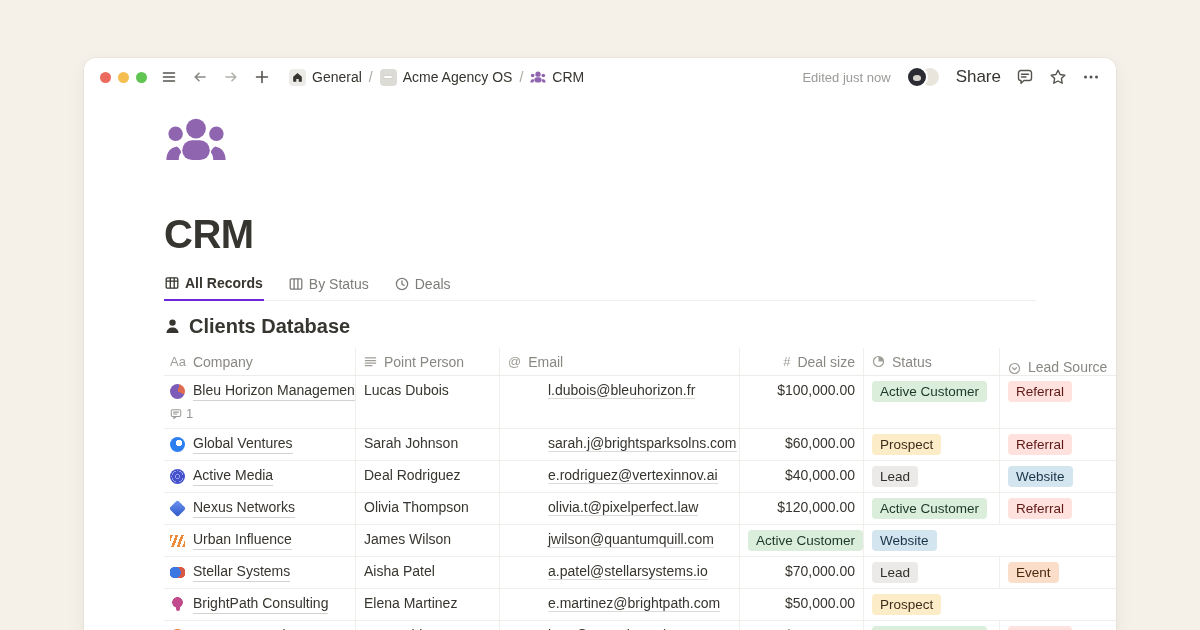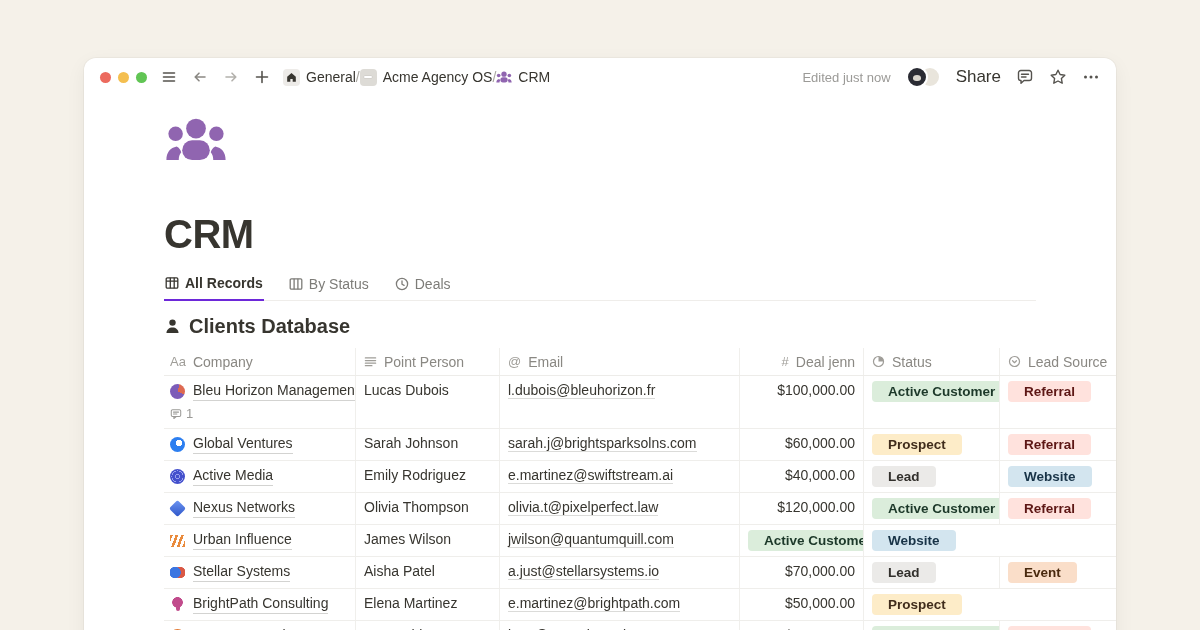--- a/index.html
+++ b/index.html
@@ -9,21 +9,21 @@
   .card { position:absolute; left:84px; top:58px; width:1032px; height:600px;
           background:#FFFFFF; border-radius:12px;
           box-shadow:0 0 0 1px rgba(0,0,0,0.03), 0 6px 20px rgba(0,0,0,0.06); overflow:hidden; }
 
   
   .topbar { display:flex; align-items:center; height:38px; padding:0 16px; }
   .lights { display:flex; gap:7px; margin-right:14px; }
   .light { width:11px; height:11px; border-radius:50%; }
   .nav-icons { display:flex; align-items:center; gap:15px; color:#6F6E69; }
   .nav-icons svg { display:block; }
-  .crumbs { display:flex; align-items:center; margin-left:13px; font-size:14px; color:#37352F; }
+  .crumbs { display:flex; align-items:center; gap:7px; margin-left:19px; font-size:14px; color:#37352F; }
   .crumb { display:flex; align-items:center; gap:6px; cursor:pointer; }
   .crumb-sep { color:#A8A6A0; }
   .mini-box { width:17px; height:17px; border-radius:4px; background:#EDEBE8; display:flex; align-items:center; justify-content:center; }
   .dash { width:8px; height:2.5px; border-radius:1px; background:#FFFFFF; box-shadow:0 0 0 0.5px #C9C7C2; }
   .topbar-right { margin-left:auto; display:flex; align-items:center; gap:15px; }
   .edited { font-size:13px; color:#9B9A97; }
   .avatars { display:flex; align-items:center; }
   .avatar { width:22px; height:22px; border-radius:50%; border:2px solid #fff; position:relative; }
   .avatar.front { background:#2A2B33; z-index:2; }
   .avatar.front::after { content:""; position:absolute; left:5px; top:7px; width:8px; height:6px;
@@ -43,34 +43,34 @@
   .tab.active { color:#37352F; font-weight:600; border-bottom:2px solid #6d28d9; margin-bottom:-1px; }
 
   .db-title { margin-top:14px; display:flex; align-items:center; gap:8px; font-size:20px; font-weight:700; }
 
   
   .table { margin-top:10px; width:952px; font-size:14px; }
   .thead, .trow { display:grid; grid-template-columns:192px 144px 240px 124px 136px 116px; }
   .thead { color:#8A8883; height:28px; border-bottom:1px solid #EDECE9; }
   .hcell { display:flex; align-items:center; gap:7px; padding:0 8px; border-right:1px solid #F0EFEC; overflow:hidden; white-space:nowrap; cursor:pointer; }
   .hcell:first-child { padding-left:6px; }
-  .hcell:last-child { border-right:none; }
+  .hcell:last-child { border-right:none;align-items:flex-end; }
   .hcell .glyph { font-size:13px; color:#9F9D98; }
   .hcell.num { justify-content:flex-end; }
   .hcell.num .glyph { order:-1; }
   .trow { border-bottom:1px solid #EFEEEB; }
   .cell { padding:5px 8px; border-right:1px solid #F0EFEC; overflow:hidden; white-space:nowrap; line-height:19px; }
   .cell:last-child { border-right:none; }
   .c-company { padding-left:6px; cursor:pointer; }
   .company-line { display:flex; align-items:center; }
   .company-name { font-weight:500; border-bottom:1px solid rgba(55,53,47,0.22); cursor:pointer; }
   .comment-line { display:flex; align-items:center; gap:4px; color:#9B9A97; font-size:13px; margin-top:3px; }
-  .email-text { border-bottom:1px solid rgba(55,53,47,0.18); cursor:pointer; }
+  .email-text { border-bottom:1px solid rgba(55,53,47,0.18); cursor:pointer;margin-left:40px; }
   .c-deal { text-align:right; }
-  .badge { display:inline-block; padding:1px 16px; border-radius:4px; font-size:13.5px; line-height:19px; cursor:pointer;font-weight:bold; }
+  .badge { display:inline-block; padding:1px 8px; border-radius:4px; font-size:13.5px; line-height:19px; cursor:pointer; }
 
   
   .logo { width:15px; height:15px; display:inline-block; margin-right:8px; position:relative; flex:none; }
   .logo-pie    { border-radius:50%; background:conic-gradient(from 15deg,#DE6A51 0 100deg,#7C5CB8 100deg 360deg); }
   .logo-globe  { border-radius:50%; background:radial-gradient(circle at 60% 40%, #FFFFFF 0 3px, #2D7FF0 3.5px); }
   .logo-spiral { border-radius:50%; background:repeating-radial-gradient(circle at 50% 50%, #4450CC 0 1.5px, #98A0EC 1.5px 2.4px, #4450CC 2.4px 3.6px); }
   .logo-diamond{ border-radius:3px; transform:rotate(45deg) scale(0.8); background:linear-gradient(135deg,#6E96F2,#2D55C8); }
   .logo-slashes{ height:12px; margin-top:2px; background:repeating-linear-gradient(110deg,#E98A3C 0 2.6px, transparent 2.6px 5.2px); }
   .logo-venn   { background:radial-gradient(circle at 34% 50%, #3C76E1 0 5.4px, transparent 6px),
                  radial-gradient(circle at 66% 50%, #D95845 0 5.4px, transparent 6px); }
@@ -236,21 +236,21 @@
                 <path d="M1.5 3.2h11M1.5 6h11M1.5 8.8h11M1.5 11.5h7"></path>
               </svg>
           </span>
           <span>Point Person</span>
         </div>
         <div class="hcell">
           <span class="glyph">@</span>
           <span>Email</span>
         </div>
         <div class="hcell num">
-          <span>Deal jenn</span>
+          <span>Deal size</span>
           <span class="glyph">#</span>
         </div>
         <div class="hcell">
           <span style="display:flex;">
             <svg width="13" height="13" viewBox="0 0 14 14" fill="#9F9D98">
                 <circle cx="7" cy="7" r="5.4" fill="none" stroke="#9F9D98" stroke-width="1.3"></circle>
                 <path d="M7 7V1.8A5.2 5.2 0 0 1 12.2 7z"></path>
               </svg>
           </span>
           <span>Status</span>
@@ -306,22 +306,22 @@
           </div>
 
           <div class="trow">
             <div class="cell c-company">
               <div class="company-line">
                 <span class="logo logo-spiral"></span>
                 <span class="company-name">Active Media</span>
               </div>
 
             </div>
-            <div class="cell">Emily Rodriguez</div>
-            <div class="cell"><span class="email-text">e.martinez@swiftstream.ai</span></div>
+            <div class="cell">Deal Rodriguez</div>
+            <div class="cell"><span class="email-text">e.rodriguez@vertexinnov.ai</span></div>
             <div class="cell c-deal">$40,000.00</div>
             <div class="cell"><span class="badge" style="background: rgb(235, 234, 232); color: rgb(50, 48, 44);">Lead</span></div>
             <div class="cell"><span class="badge" style="background: rgb(211, 229, 239); color: rgb(24, 51, 71);">Website</span></div>
           </div>
 
           <div class="trow">
             <div class="cell c-company">
               <div class="company-line">
                 <span class="logo logo-diamond"></span>
                 <span class="company-name">Nexus Networks</span>
@@ -351,21 +351,21 @@
 
           <div class="trow">
             <div class="cell c-company">
               <div class="company-line">
                 <span class="logo logo-venn"></span>
                 <span class="company-name">Stellar Systems</span>
               </div>
 
             </div>
             <div class="cell">Aisha Patel</div>
-            <div class="cell"><span class="email-text">a.just@stellarsystems.io</span></div>
+            <div class="cell"><span class="email-text">a.patel@stellarsystems.io</span></div>
             <div class="cell c-deal">$70,000.00</div>
             <div class="cell"><span class="badge" style="background: rgb(235, 234, 232); color: rgb(50, 48, 44);">Lead</span></div>
             <div class="cell"><span class="badge" style="background: rgb(250, 222, 201); color: rgb(73, 41, 14);">Event</span></div>
           </div>
 
           <div class="trow">
             <div class="cell c-company">
               <div class="company-line">
                 <span class="logo logo-bulb"></span>
                 <span class="company-name">BrightPath Consulting</span>

